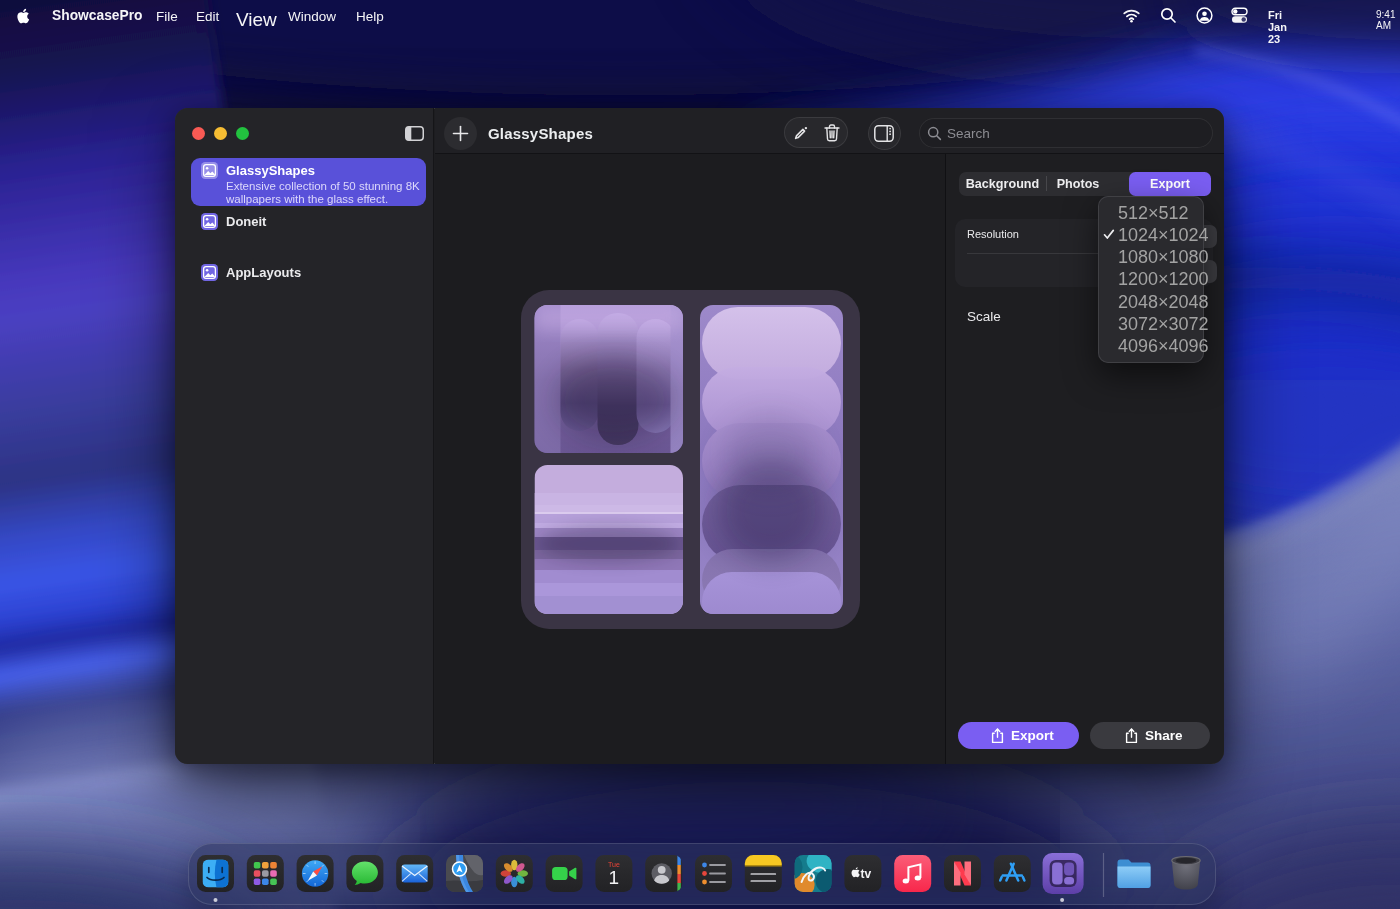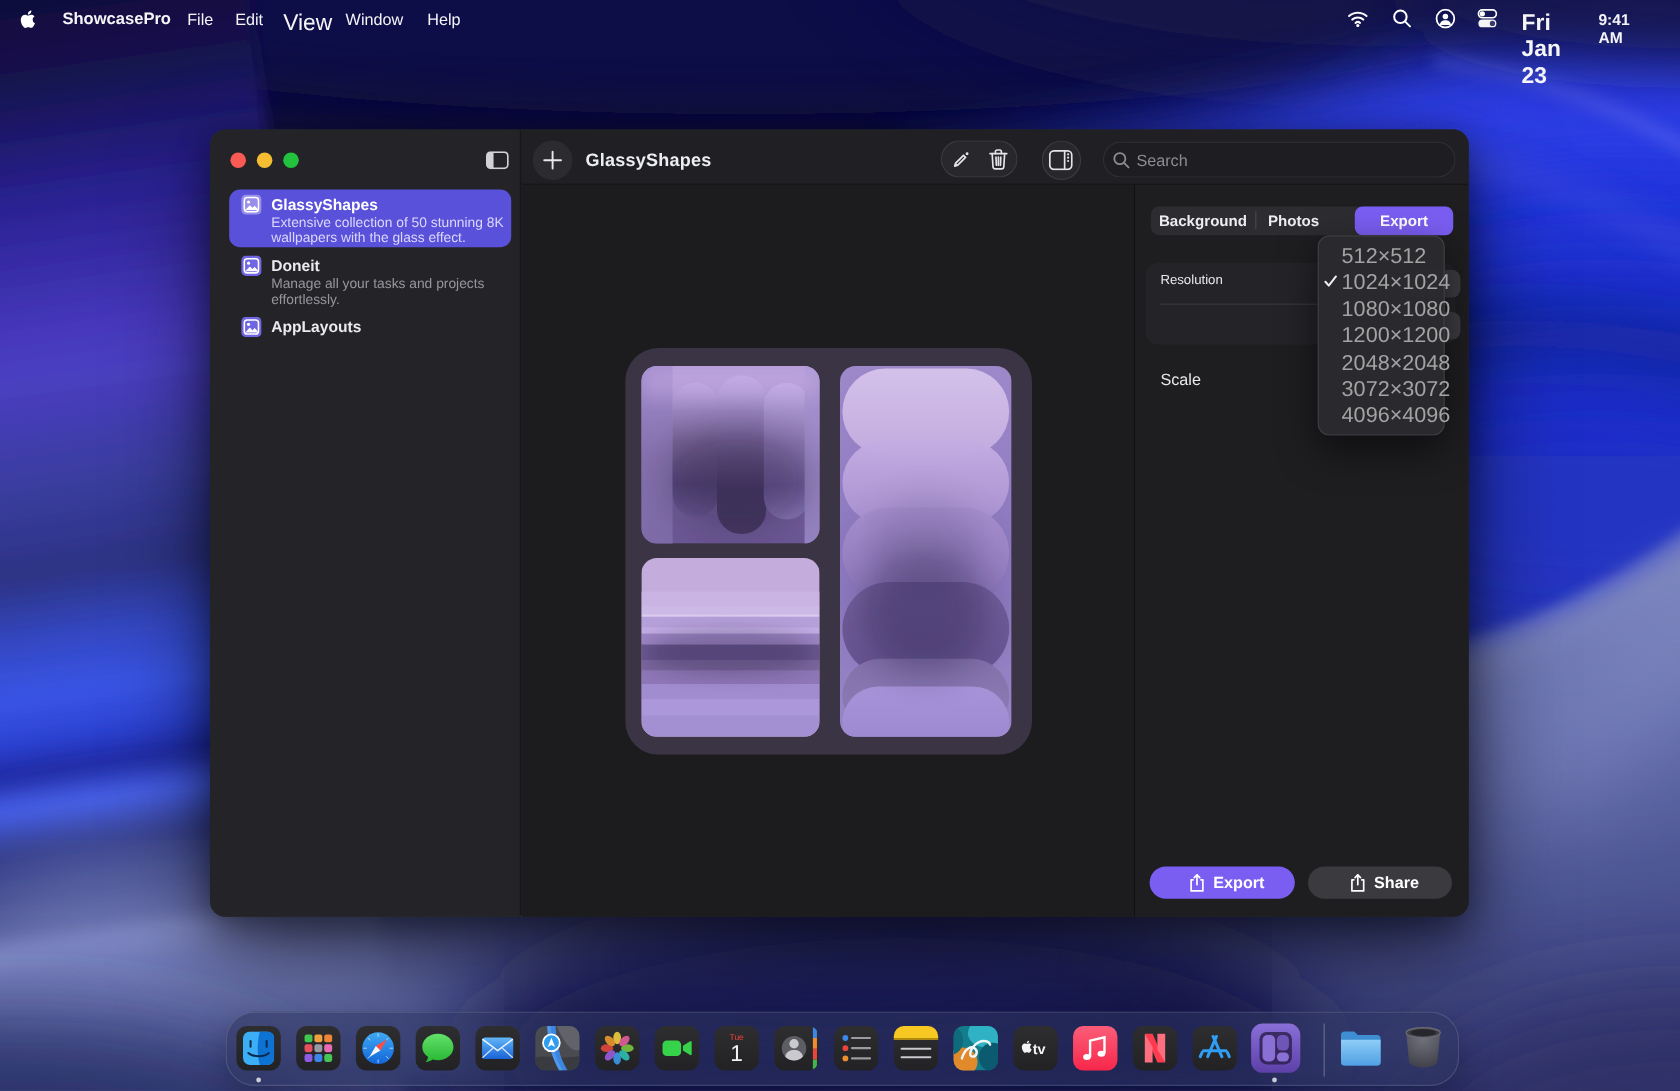--- a/index.html
+++ b/index.html
@@ -145,22 +145,22 @@
     <circle cx="8.5" cy="8.5" r="7.4" fill="none" stroke="#fff" stroke-width="1.5"></circle>
     <circle cx="8.5" cy="6.7" r="2.3" fill="#fff"></circle>
     <path d="M3.7 13.8 C4.3 10.9, 6.2 9.9, 8.5 9.9 C10.8 9.9, 12.7 10.9, 13.3 13.8" fill="#fff"></path>
   </svg>
   <svg class="abs" style="left:1231px;top:7px;" width="17" height="17" viewBox="0 0 17 17">
     <rect x="1" y="1.2" width="15" height="6.6" rx="3.3" fill="none" stroke="#fff" stroke-width="1.4"></rect>
     <circle cx="4.3" cy="4.5" r="2.2" fill="#fff"></circle>
     <rect x="1" y="9.2" width="15" height="6.6" rx="3.3" fill="#fff" opacity="0.95"></rect>
     <circle cx="12.7" cy="12.5" r="2.2" fill="#3a3a6e"></circle>
   </svg>
-  <div class="abs" style="left:1268px;top:9px;font-size:19px;font-weight:bold;">Fri Jan 23</div>
-  <div class="abs" style="left:1332px;top:9px;font-size:13px;font-weight:bold;">9:41 AM</div>
+  <div class="abs" style="left:1268px;top:9px;font-size:11px;font-weight:bold;">Fri Jan 23</div>
+  <div class="abs" style="left:1376px;top:9px;font-size:10px;font-weight:normal;">9:41 AM</div>
 </div>
 
 <div class="abs" id="window" style="left:175px;top:108px;width:1049px;height:656px;border-radius:13px;background:#1d1d20;box-shadow:0 35px 80px rgba(0,0,8,0.6), 0 8px 28px rgba(0,0,10,0.45), inset 0 0 0 1px rgba(255,255,255,0.12);">
 
   <div class="abs" style="left:0;top:0;width:259px;height:656px;background:#242428;border-radius:13px 0 0 13px;border-right:1px solid #151518;"></div>
 
   <div class="abs" style="left:16.5px;top:18.5px;width:13px;height:13px;border-radius:50%;background:#f95a54;"></div>
   <div class="abs" style="left:38.5px;top:18.5px;width:13px;height:13px;border-radius:50%;background:#f6bd33;"></div>
   <div class="abs" style="left:60.5px;top:18.5px;width:13px;height:13px;border-radius:50%;background:#22c23f;"></div>
 
@@ -180,21 +180,20 @@
   <div class="abs" style="left:51px;top:54.5px;font-size:13px;font-weight:bold;color:#fff;">GlassyShapes</div>
   <div class="abs" style="left:51px;top:72px;font-size:11.5px;line-height:13px;color:#dcd8fb;width:196px;">Extensive collection of 50 stunning 8K wallpapers with the glass effect.</div>
 
   <svg class="abs" style="left:26px;top:105px;" width="17" height="17" viewBox="0 0 17 17">
     <rect width="17" height="17" rx="4.2" fill="#7166e2"></rect>
     <rect x="2.6" y="2.6" width="11.8" height="11.8" rx="2.4" fill="none" stroke="#fff" stroke-width="1.3"></rect>
     <circle cx="6.1" cy="6.3" r="1.3" fill="#fff"></circle>
     <path d="M3.4 13.1 L7.2 9.0 L9.3 11.2 L11.3 9.4 L13.8 12.2 L13.8 13.1 Z" fill="#fff"></path>
   </svg>
   <div class="abs" style="left:51px;top:106px;font-size:13px;font-weight:bold;color:#ebebed;">Doneit</div>
-  <div class="abs" style="left:51px;top:123px;font-size:11.5px;line-height:13px;color:#96969c;width:196px;">Manage all your tasks and projects effortlessly.</div>
 
   <svg class="abs" style="left:26px;top:156px;" width="17" height="17" viewBox="0 0 17 17">
     <rect width="17" height="17" rx="4.2" fill="#7166e2"></rect>
     <rect x="2.6" y="2.6" width="11.8" height="11.8" rx="2.4" fill="none" stroke="#fff" stroke-width="1.3"></rect>
     <circle cx="6.1" cy="6.3" r="1.3" fill="#fff"></circle>
     <path d="M3.4 13.1 L7.2 9.0 L9.3 11.2 L11.3 9.4 L13.8 12.2 L13.8 13.1 Z" fill="#fff"></path>
   </svg>
   <div class="abs" style="left:51px;top:157px;font-size:13px;font-weight:bold;color:#ebebed;">AppLayouts</div>
 
   <div class="abs" style="left:260px;top:0;width:789px;height:46px;background:#202024;border-radius:0 13px 0 0;border-bottom:1px solid #121215;"></div>

